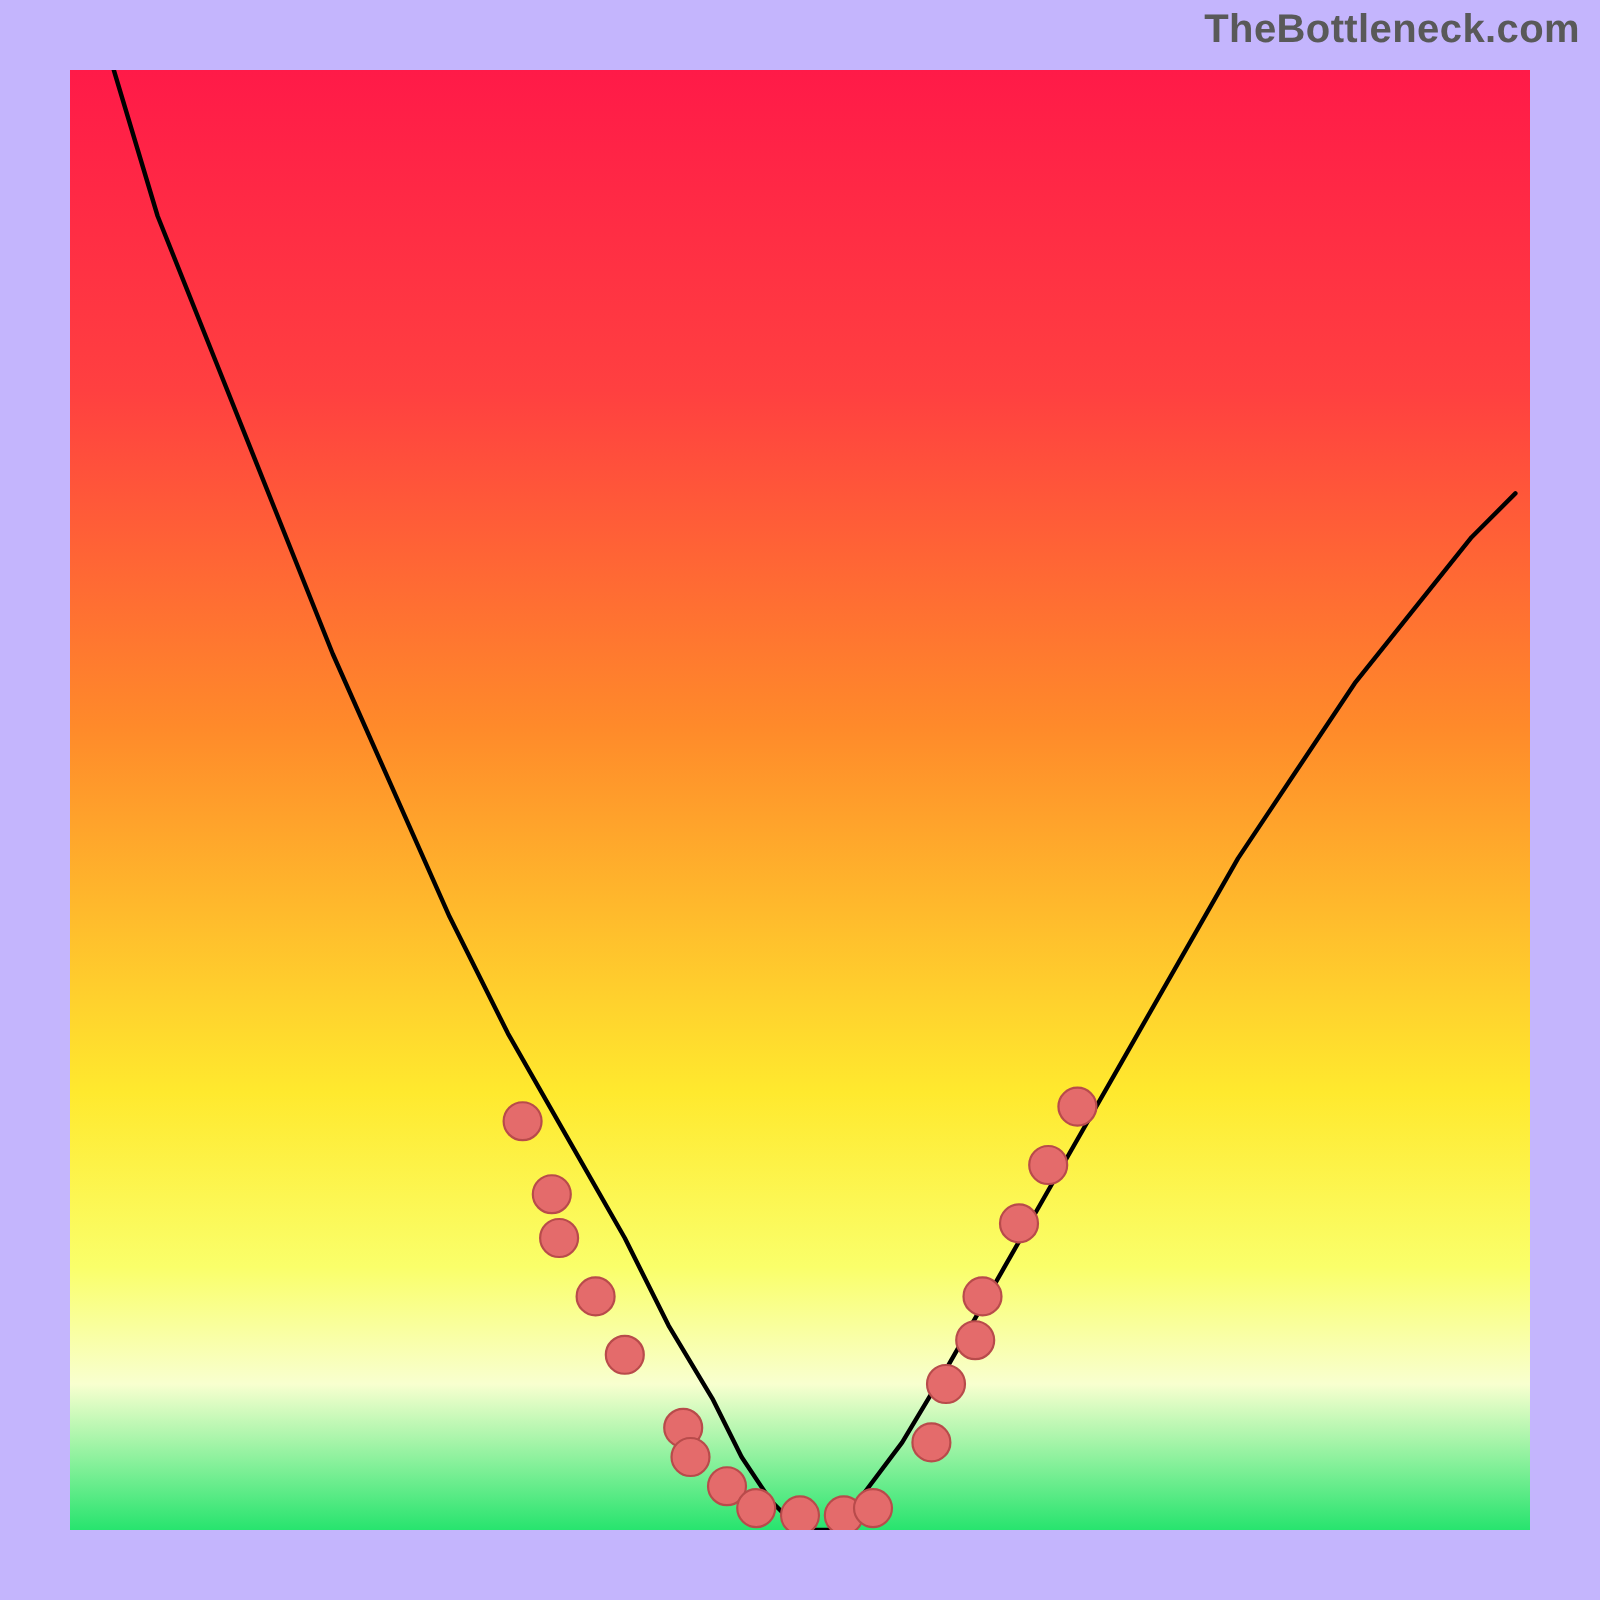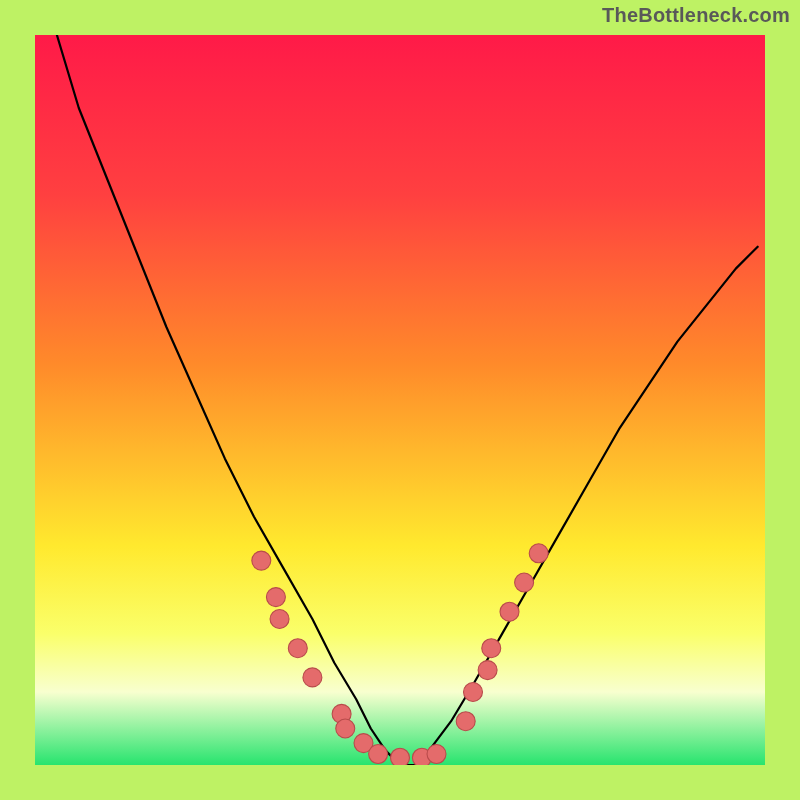--- a/index.html
+++ b/index.html
@@ -5,21 +5,21 @@
   html, body {
     margin: 0;
     padding: 0;
     width: 800px;
     height: 800px;
     overflow: hidden;
   }
   .frame {
     width: 800px;
     height: 800px;
-    background: #bef264;
+    background: #c4b5fd;
     position: relative;
   }
   .plot {
     position: absolute;
     left: 35px;
     top: 35px;
     width: 730px;
     height: 730px;
     overflow: hidden;
   }

